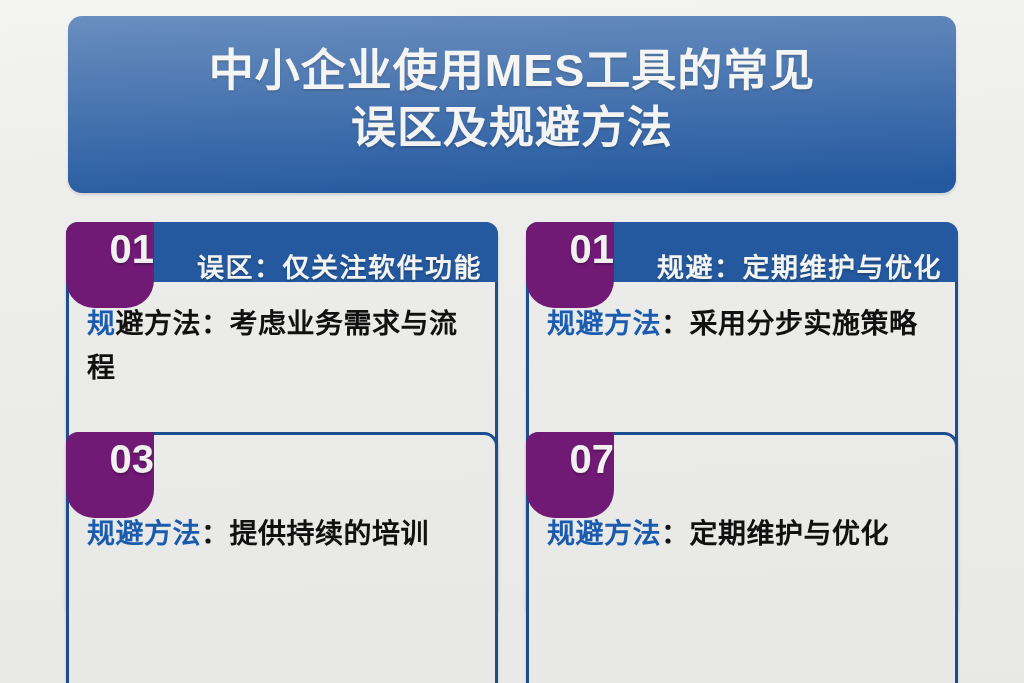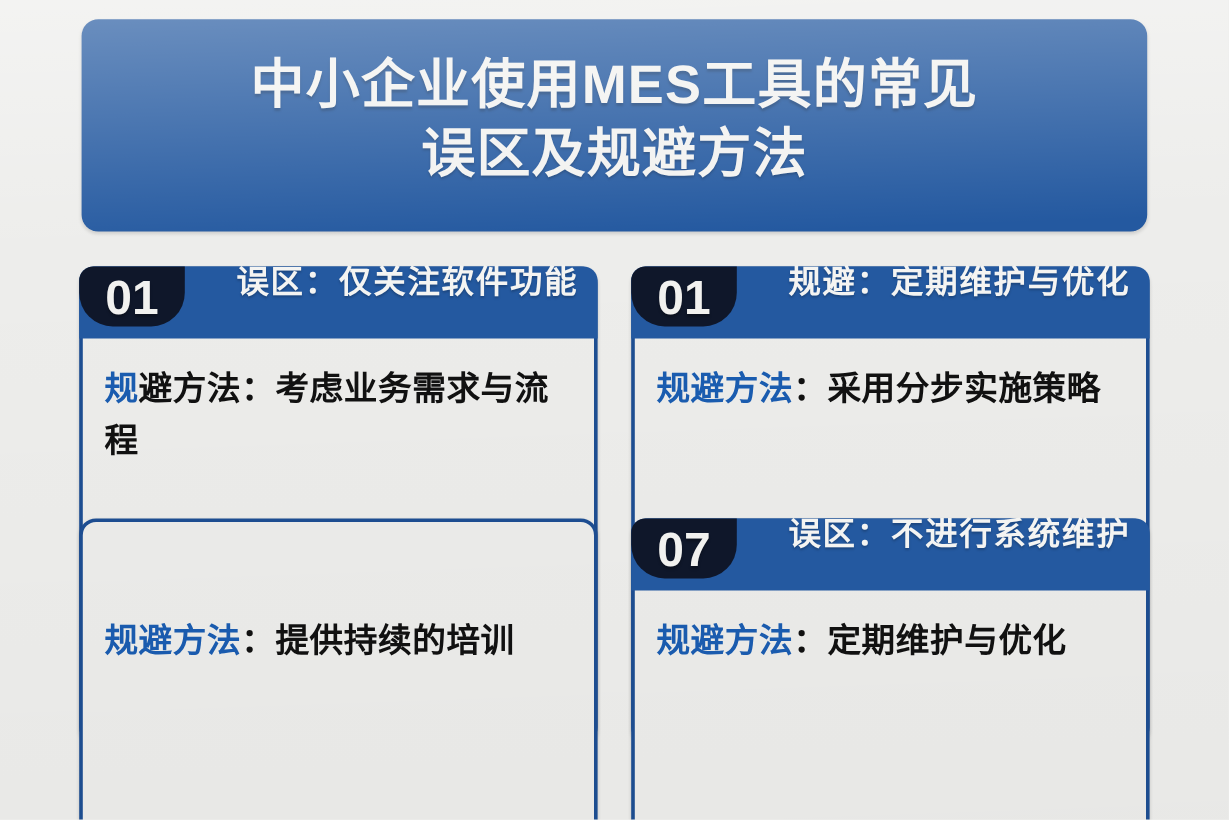--- a/index.html
+++ b/index.html
@@ -72,48 +72,48 @@
   .card-header {
     position: absolute;
     left: -3px;
     top: -3px;
     width: 432px;
     height: 60px;
     background: #2459a0;
     border-radius: 12px 12px 0 0;
     box-sizing: border-box;
     display: flex;
-    align-items: flex-start;
+    align-items: flex-end;
     justify-content: flex-end;
     padding-right: 16px;
     z-index: 1;
   }
   .card-title {
     color: #f4f4f2;
     font-size: 27px;
     font-weight: bold;
     letter-spacing: 1.5px;
     line-height: 1;
     text-shadow: 0 2px 2px rgba(0,0,0,0.22);
     white-space: nowrap;
   }
 
   
   .num-tab {
     position: absolute;
     left: -3px;
     top: -3px;
     width: 88px;
-    height: 50px;
-    background: #0f172a;
+    height: 86px;
+    background: #701a75;
     border-radius: 12px 0 28px 28px;
     z-index: 2;
     display: flex;
     align-items: flex-start;
-    justify-content: center;
+    justify-content: flex-end;
     padding-top: 6px;
     box-sizing: border-box;
   }
   .num-text {
     color: #f1f1ef;
     font-size: 40px;
     font-weight: bold;
     line-height: 1.05;
     letter-spacing: 0px;
     text-shadow: 0 2px 2px rgba(0,0,0,0.25);
@@ -173,29 +173,29 @@
     </div>
     <div class="num-tab">
       <span class="num-text">01</span>
     </div>
     <div class="card-body">
       <div class="body-text"><span class="hl">规避方法</span><span>：采用分步实施策略</span></div>
     </div>
   </div>
 
   <div class="card c3">
+    <div class="num-tab">
+      <span class="num-text">03</span>
+    </div>
     <div class="card-body">
       <div class="body-text"><span class="hl">规避方法</span><span>：提供持续的培训</span></div>
     </div>
   </div>
 
   <div class="card c4">
-    <div class="card-header">
-      <span class="card-title">误区：不进行系统维护</span>
-    </div>
     <div class="num-tab">
       <span class="num-text">07</span>
     </div>
     <div class="card-body">
       <div class="body-text"><span class="hl">规避方法</span><span>：定期维护与优化</span></div>
     </div>
   </div>
 
   <div class="sheen"></div>
 </div>

